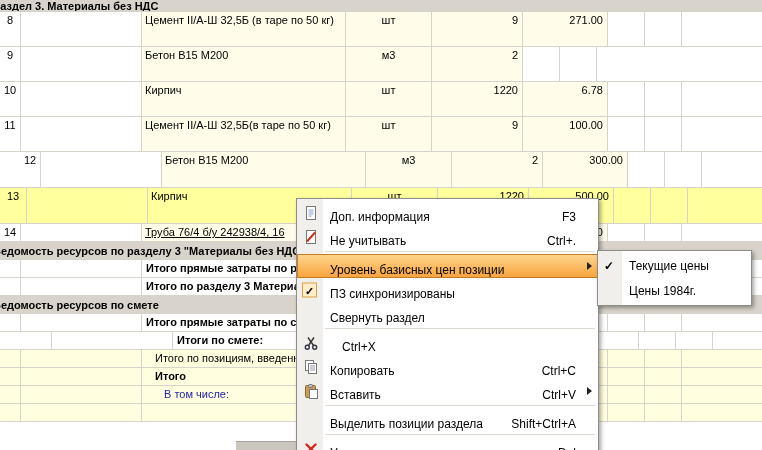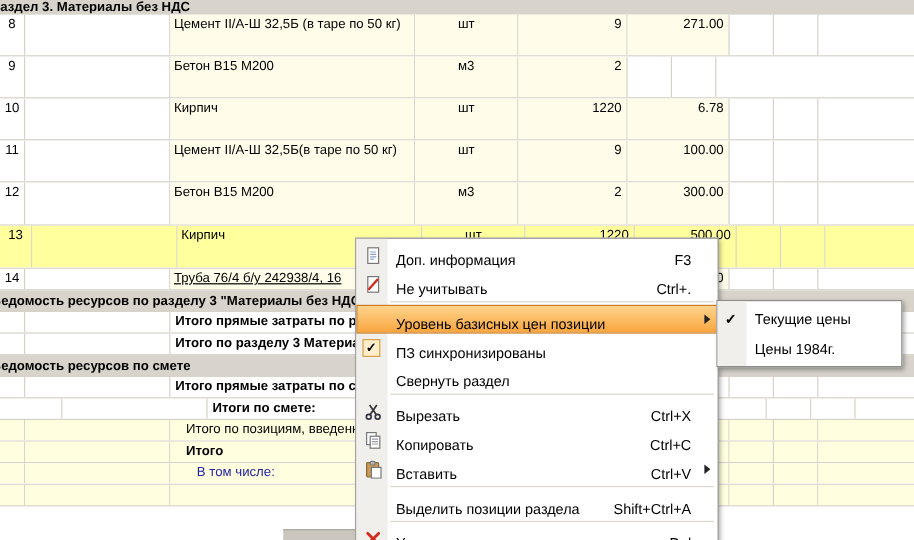--- a/index.html
+++ b/index.html
@@ -107,21 +107,21 @@
         <div class="cell c-num" style="width: 21px;">11</div>
         <div class="cell" style="width: 121px;"></div>
         <div class="cell ct" style="width: 204px;">Цемент II/А-Ш 32,5Б(в таре по 50 кг)</div>
         <div class="cell c-unit ct" style="width: 86px;">шт</div>
         <div class="cell c-r ct" style="width: 91px;">9</div>
         <div class="cell c-r ct" style="width: 85px;">100.00</div>
         <div class="cell" style="width: 37px;"></div>
         <div class="cell" style="width: 37px;"></div>
         <div class="cell last" style="width: 80px;"></div>
       </div>
-      <div class="row" style="height: 36px;">
+      <div class="row" style="height: 36px; padding-left: 20px;">
         <div class="cell c-num" style="width: 21px;">12</div>
         <div class="cell" style="width: 121px;"></div>
         <div class="cell ct" style="width: 204px;">Бетон В15 М200</div>
         <div class="cell c-unit ct" style="width: 86px;">м3</div>
         <div class="cell c-r ct" style="width: 91px;">2</div>
         <div class="cell c-r ct" style="width: 85px;">300.00</div>
         <div class="cell" style="width: 37px;"></div>
         <div class="cell" style="width: 37px;"></div>
         <div class="cell last" style="width: 80px;"></div>
       </div>
@@ -256,21 +256,20 @@
       </div>
       <div class="msep"></div>
       <div class="mi">
         <span class="mico">
           <svg width="16" height="16">
             <path d="M5 2.5 L10.5 10.5 M11 2.5 L5.5 10.5" stroke="#333" stroke-width="1.4" fill="none"></path>
             <circle cx="4.3" cy="12.3" r="2" fill="none" stroke="#334" stroke-width="1.4"></circle>
             <circle cx="11.7" cy="12.3" r="2" fill="none" stroke="#334" stroke-width="1.4"></circle>
           </svg>
         </span>
-        <span class="lbl">Вырезать</span>
         <span class="sc">Ctrl+X</span>
       </div>
       <div class="mi">
         <span class="mico">
           <svg width="16" height="16">
             <rect x="2.5" y="1.5" width="8" height="10" fill="#fff" stroke="#777"></rect>
             <rect x="5.5" y="4.5" width="8" height="10" fill="#fff" stroke="#777"></rect>
             <path d="M7 7h5M7 9h5M7 11h5" stroke="#99a" stroke-width="1"></path>
           </svg>
         </span>

